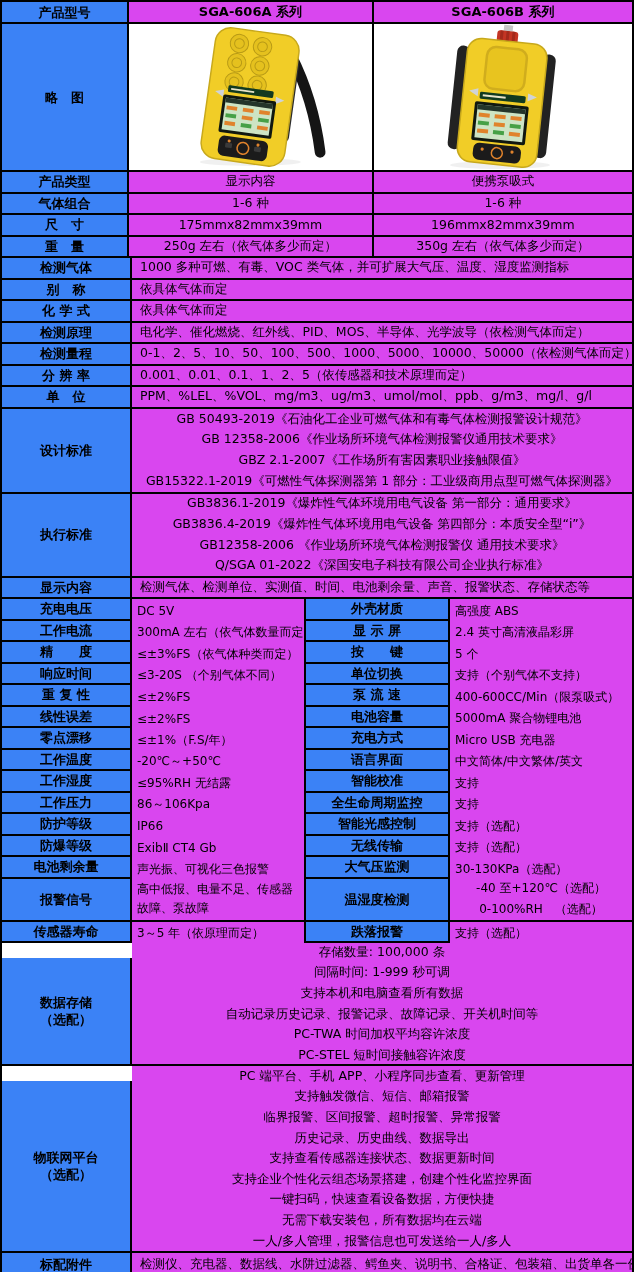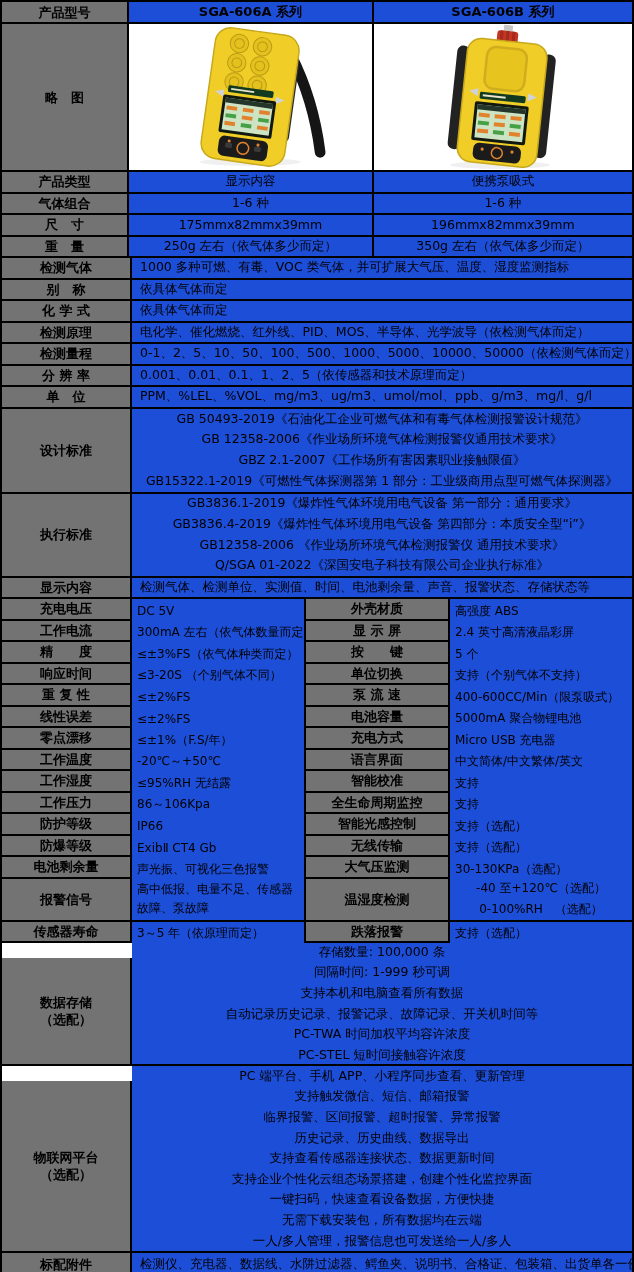--- a/index.html
+++ b/index.html
@@ -1,23 +1,23 @@
 <!DOCTYPE html>
 <html><head>
 <meta charset="utf-8">
 <style>
   html,body{margin:0;padding:0;background:#ffffff;font-family:"DejaVu Sans","Liberation Sans",sans-serif;color:#000;}
   .sheet{width:634px;box-sizing:border-box;border:2px solid #000;background:#fff;}
   .row{display:flex;}
   .cell{box-sizing:border-box;border-right:2px solid #000;border-bottom:2px solid #000;display:flex;align-items:center;overflow:hidden;}
   .cell.lc{border-right:none;}
   .row.last .cell{border-bottom:none;}
-  .label{background:#737373;font-weight:bold;justify-content:center;text-align:center;font-size:13px;line-height:17px;}
+  .label{background:#3b82f6;font-weight:bold;justify-content:center;text-align:center;font-size:13px;line-height:17px;}
   .label.col2{flex-direction:column;margin-top:15px;}
-  .value{background:#1d4ed8;font-size:12.5px;padding:0 8px;}
+  .value{background:#d946ef;font-size:12.5px;padding:0 8px;}
   .value.sm{font-size:12px;padding:12px 5px;}
   .value.center{justify-content:center;padding:0 3px;}
   .value.bold{font-weight:bold;font-size:13px;}
   .imgcell{background:#ffffff;justify-content:center;padding:0;}
   .lines{flex-direction:column;align-items:center;justify-content:center;padding:2px 8px;}
   .lines div{line-height:20.6px;white-space:nowrap;}
   .nowrap{white-space:nowrap;}
   .wrap2{flex-wrap:wrap;align-content:center;line-height:19px;}
   
   .w1{width:130px;} .wa{width:250px;} .wb{width:264px;} .wfull{width:500px;}

